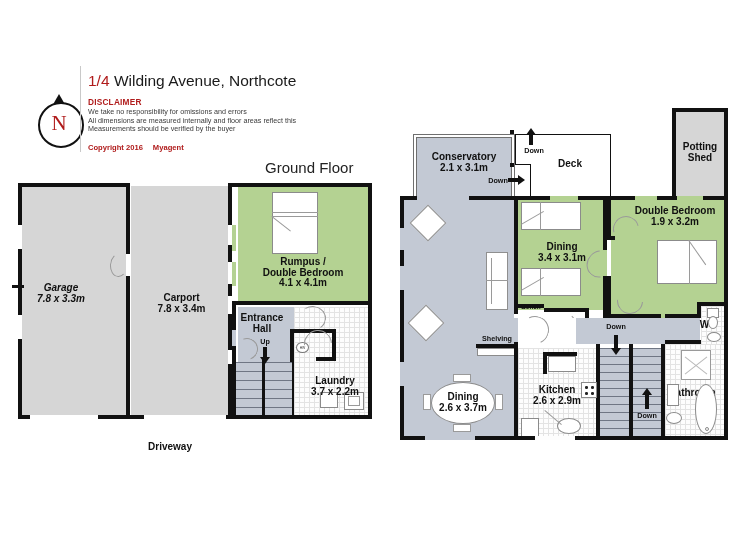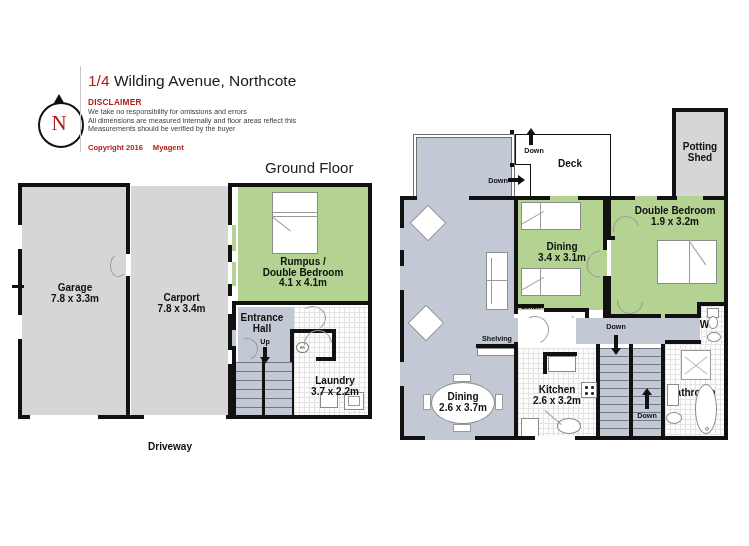--- a/index.html
+++ b/index.html
@@ -162,21 +162,21 @@
     <div class="thin" style="left:272px;top:42px;width:46px;height:1px;"></div>
     <div class="thin" style="left:272px;top:46px;width:46px;height:1px;"></div>
     <div class="thin" style="left:272px;top:46px;width:24px;height:1px;transform:rotate(38deg);transform-origin:left top;"></div>
 
     <div class="lbl" style="left:238px;top:87px;width:130px;">
       <div>Rumpus /</div>
       <div>Double Bedroom</div>
       <div>4.1 x 4.1m</div>
     </div>
 
-    <div class="lbl" style="left:32px;top:113px;width:86px;">
+    <div class="lbl" style="left:18px;top:113px;width:86px;font-style:italic;">
       <div>Garage</div>
       <div>7.8 x 3.3m</div>
     </div>
     <div class="lbl" style="left:131px;top:123px;width:101px;">
       <div>Carport</div>
       <div>7.8 x 3.4m</div>
     </div>
 
     <div class="wall" style="left:232px;top:131px;width:4px;height:118px;"></div>
     <div class="abs fill-blue" style="left:232px;top:160px;width:4px;height:16px;"></div>
@@ -229,20 +229,24 @@
     <div class="wall" style="left:277px;top:8px;width:56px;height:4px;"></div>
     <div class="wall" style="left:329px;top:8px;width:4px;height:92px;"></div>
     <div class="lbl" style="left:281px;top:42px;width:48px;">
       <div>Potting</div>
       <div>Shed</div>
     </div>
 
     <div class="room fill-blue" style="left:22px;top:38px;width:94px;height:58px;"></div>
     <div class="abs" style="left:18px;top:34px;width:102px;height:66px;border:1px solid #6f6f6f;"></div>
     <div class="abs" style="left:21px;top:37px;width:96px;height:60px;border:1px solid #6f6f6f;"></div>
+    <div class="lbl" style="left:22px;top:52px;width:94px;">
+      <div>Conservatory</div>
+      <div>2.1 x 3.1m</div>
+    </div>
 
     <div class="room fill-white" style="left:120px;top:34px;width:96px;height:62px;"></div>
     <div class="thin" style="left:120px;top:34px;width:96px;height:1px;background:#111;"></div>
     <div class="thin" style="left:215px;top:34px;width:1px;height:62px;background:#111;"></div>
     <div class="thin" style="left:120px;top:34px;width:1px;height:30px;background:#111;"></div>
     <div class="thin" style="left:120px;top:64px;width:16px;height:1px;background:#111;"></div>
     <div class="thin" style="left:135px;top:64px;width:1px;height:32px;background:#111;"></div>
     <div class="lbl" style="left:150px;top:59px;width:50px;">Deck</div>
 
     <div class="arrow-up" style="left:133px;top:28px;height:16px;">
@@ -350,21 +354,21 @@
 
     <div class="room fill-tile tiles" style="left:123px;top:248px;width:78px;height:92px;"></div>
     <div class="wall" style="left:119px;top:248px;width:4px;height:92px;"></div>
     <div class="wall" style="left:201px;top:244px;width:4px;height:96px;"></div>
     <div class="wall" style="left:152px;top:252px;width:30px;height:4px;"></div>
     <div class="wall" style="left:148px;top:252px;width:4px;height:22px;"></div>
     <div class="furn" style="left:153px;top:256px;width:28px;height:16px;"></div>
 
     <div class="lbl" style="left:126px;top:285px;width:72px;">
       <div>Kitchen</div>
-      <div>2.6 x 3.2m</div>
+      <div>2.6 x 2.9m</div>
     </div>
 
     <div class="hob" style="left:186px;top:282px;width:16px;height:16px;">
       <div class="hobdot" style="left:3px;top:3px;"></div>
       <div class="hobdot" style="left:9px;top:3px;"></div>
       <div class="hobdot" style="left:3px;top:9px;"></div>
       <div class="hobdot" style="left:9px;top:9px;"></div>
     </div>
     <div class="furn" style="left:126px;top:318px;width:18px;height:20px;"></div>
     <div class="oval" style="left:162px;top:318px;width:24px;height:16px;"></div>

